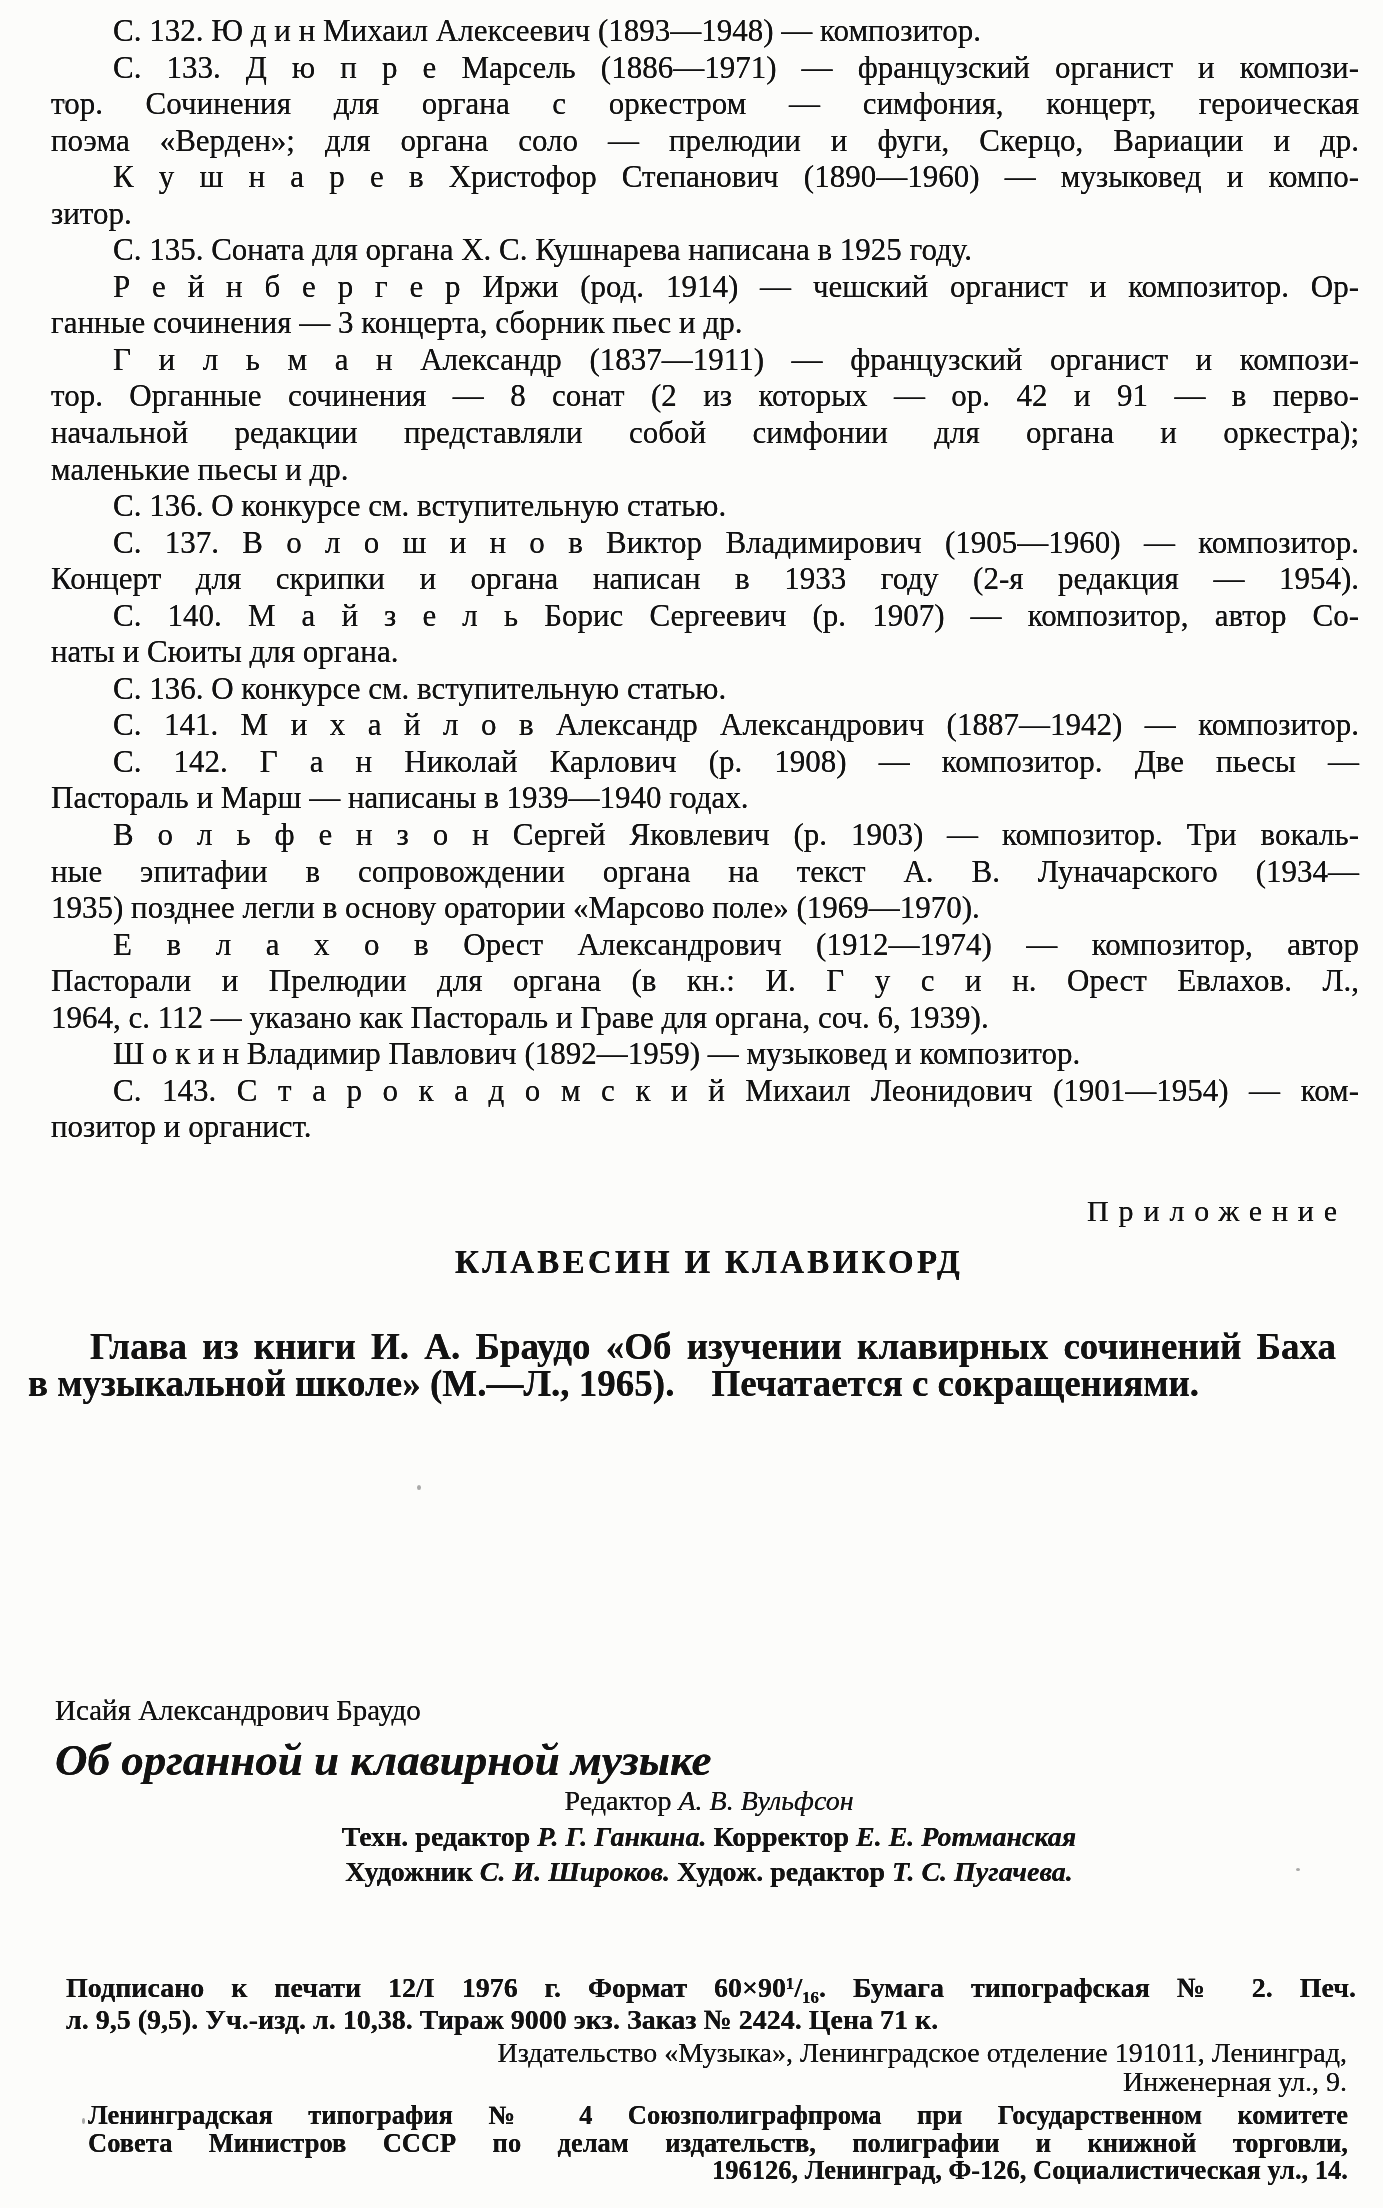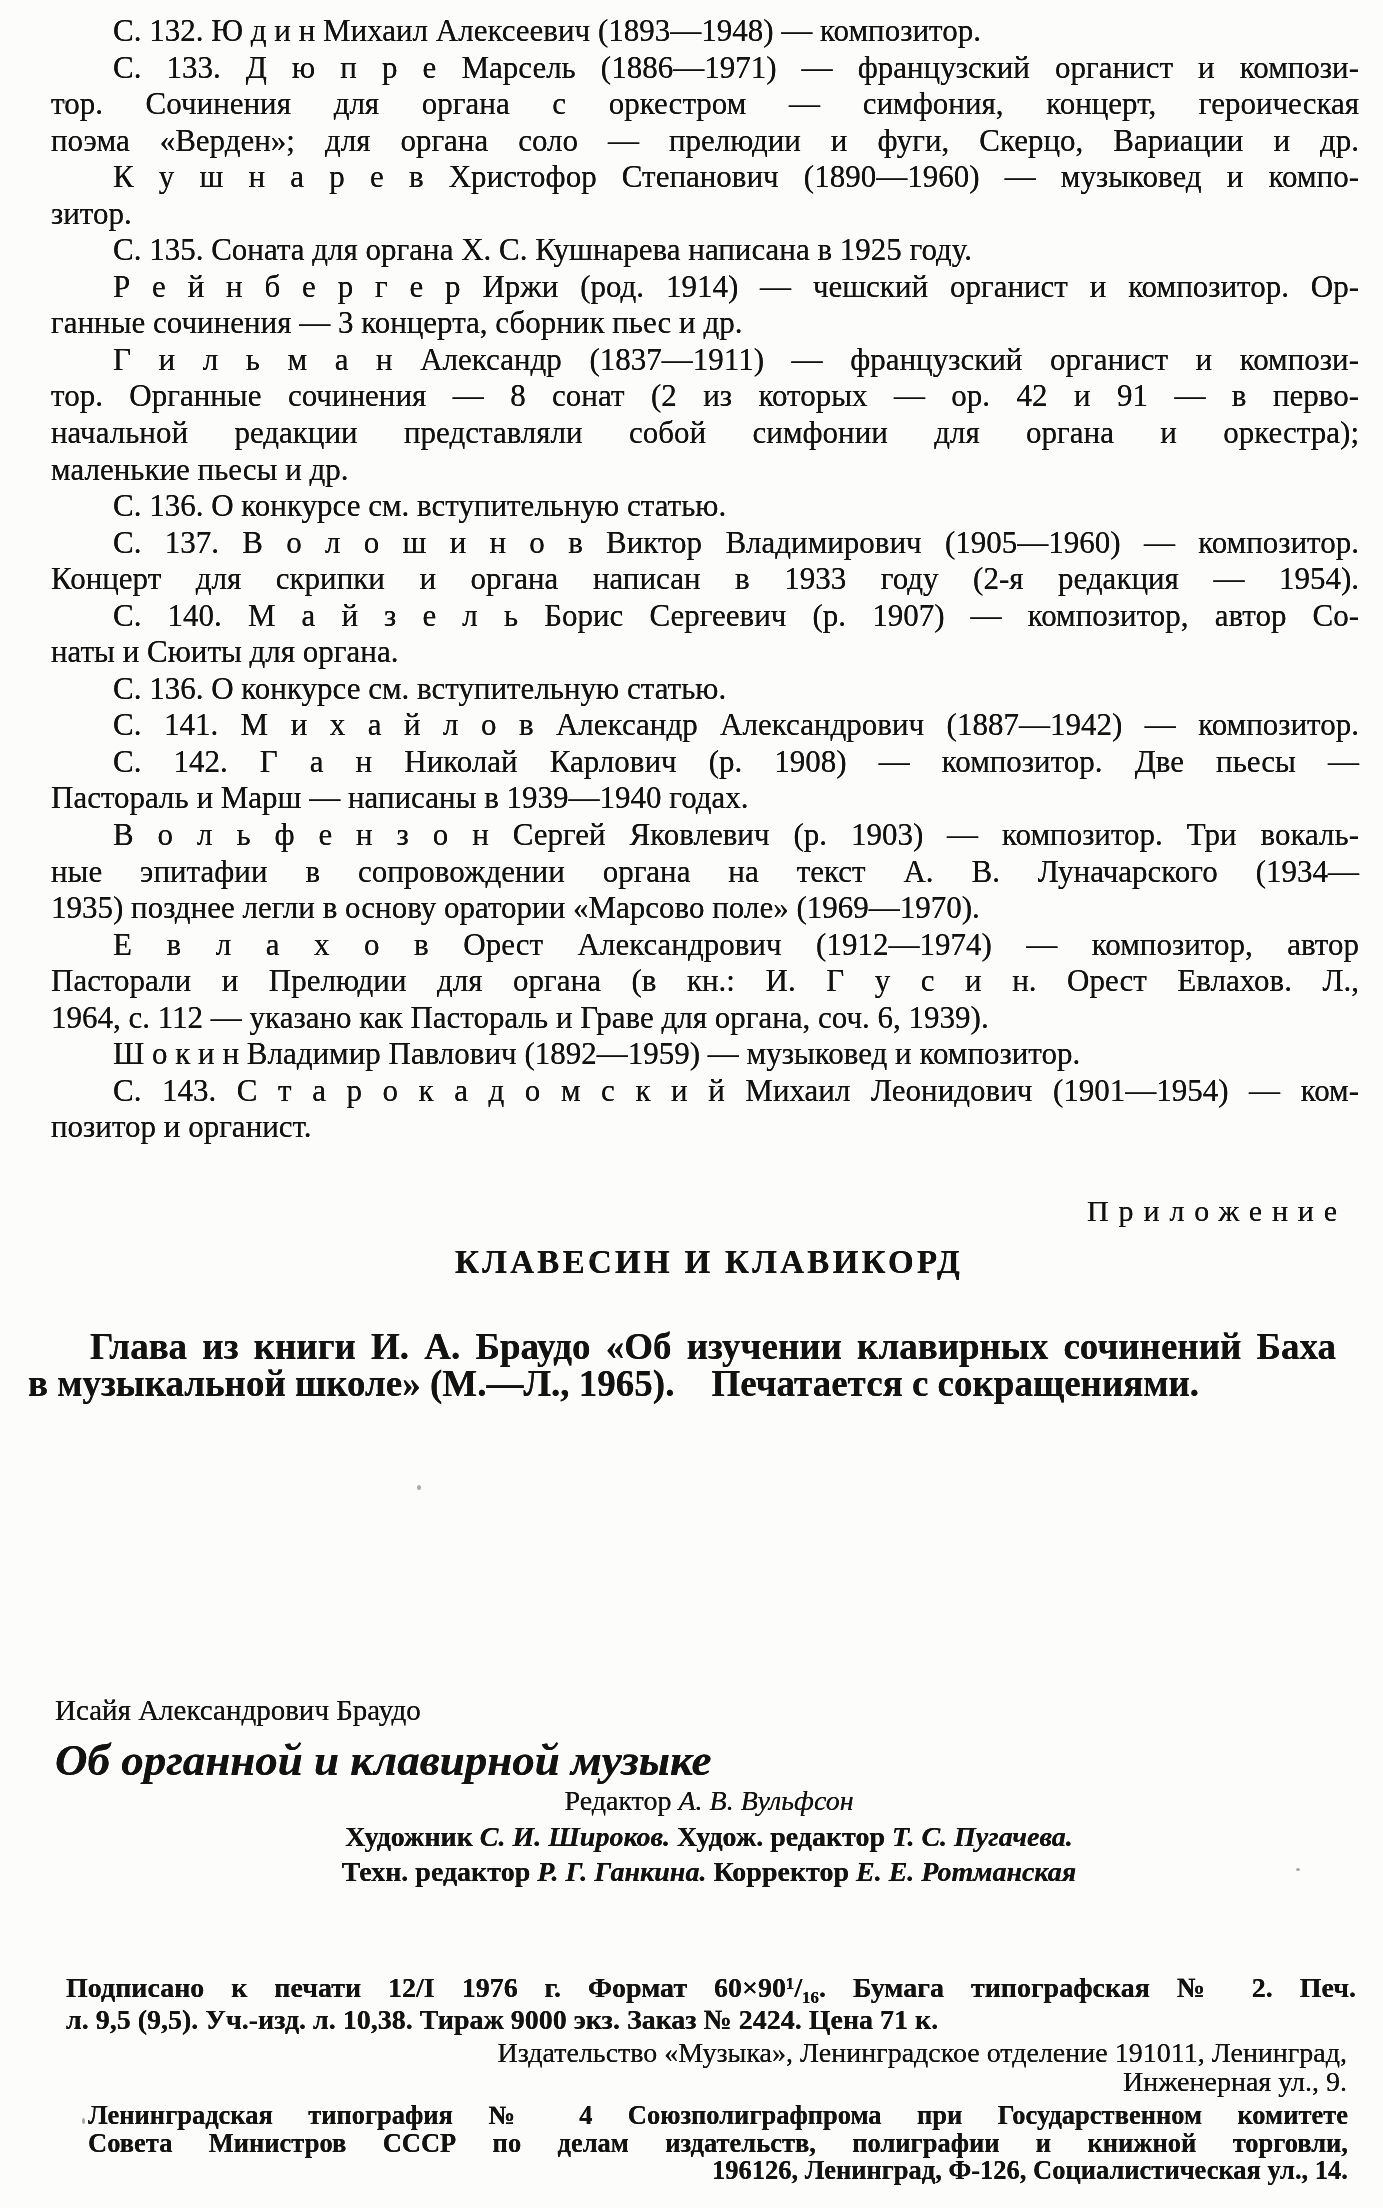--- a/index.html
+++ b/index.html
@@ -114,22 +114,22 @@
   <div class="app-heading">КЛАВЕСИН И КЛАВИКОРД</div>
   <div class="app-note">
       <div class="line j i">Глава из книги И. А. Браудо «Об изучении клавирных сочинений Баха</div>
       <div class="line">в музыкальной школе» (М.—Л., 1965).  Печатается с сокращениями.</div>
     </div>
 
   <div class="col-author">Исайя Александрович Браудо</div>
   <div class="col-title">Об органной и клавирной музыке</div>
   <div class="col-credits">
       <div class="line"><span>Редактор </span><span class="it">А. В. Вульфсон</span></div>
+      <div class="line b"><span>Техн. редактор </span><span class="it">Р. Г. Ганкина.</span><span> Корректор </span><span class="it">Е. Е. Ротманская</span></div>
       <div class="line b"><span>Художник </span><span class="it">С. И. Широков.</span><span> Худож. редактор </span><span class="it">Т. С. Пугачева.</span></div>
-      <div class="line b"><span>Техн. редактор </span><span class="it">Р. Г. Ганкина.</span><span> Корректор </span><span class="it">Е. Е. Ротманская</span></div>
     </div>
   <div class="col-imprint">
       <div class="line j">Подписано к печати 12/I 1976 г. Формат 60×90¹/₁₆. Бумага типографская № 2. Печ.</div>
       <div class="line">л. 9,5 (9,5). Уч.-изд. л. 10,38. Тираж 9000 экз. Заказ № 2424. Цена 71 к.</div>
     </div>
   <div class="col-publisher">
       <div class="line c">Издательство «Музыка», Ленинградское отделение 191011, Ленинград,</div>
       <div class="line c">Инженерная ул., 9.</div>
     </div>
   <div class="col-printer">

